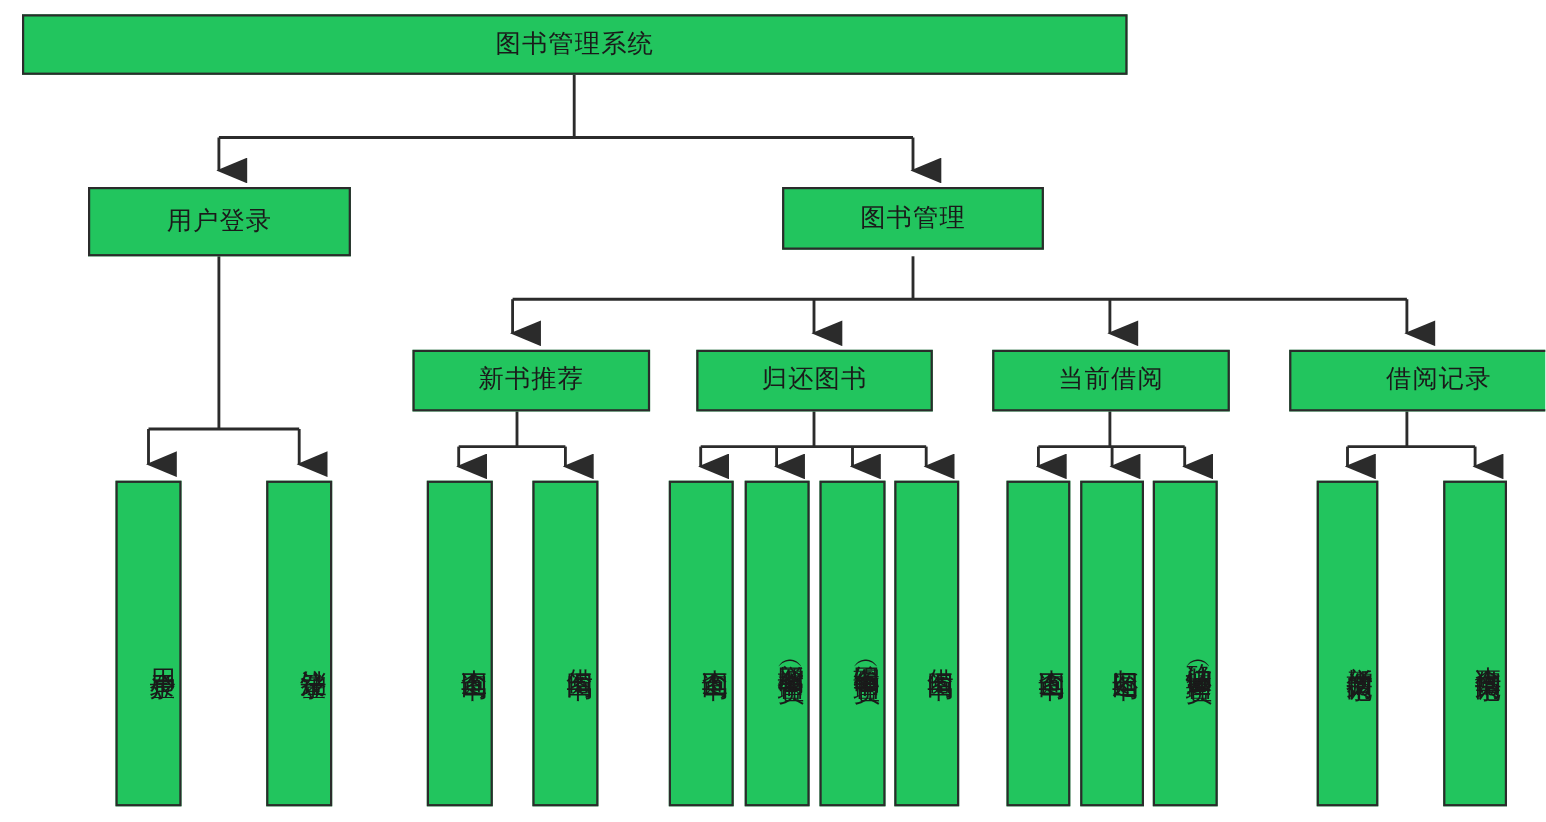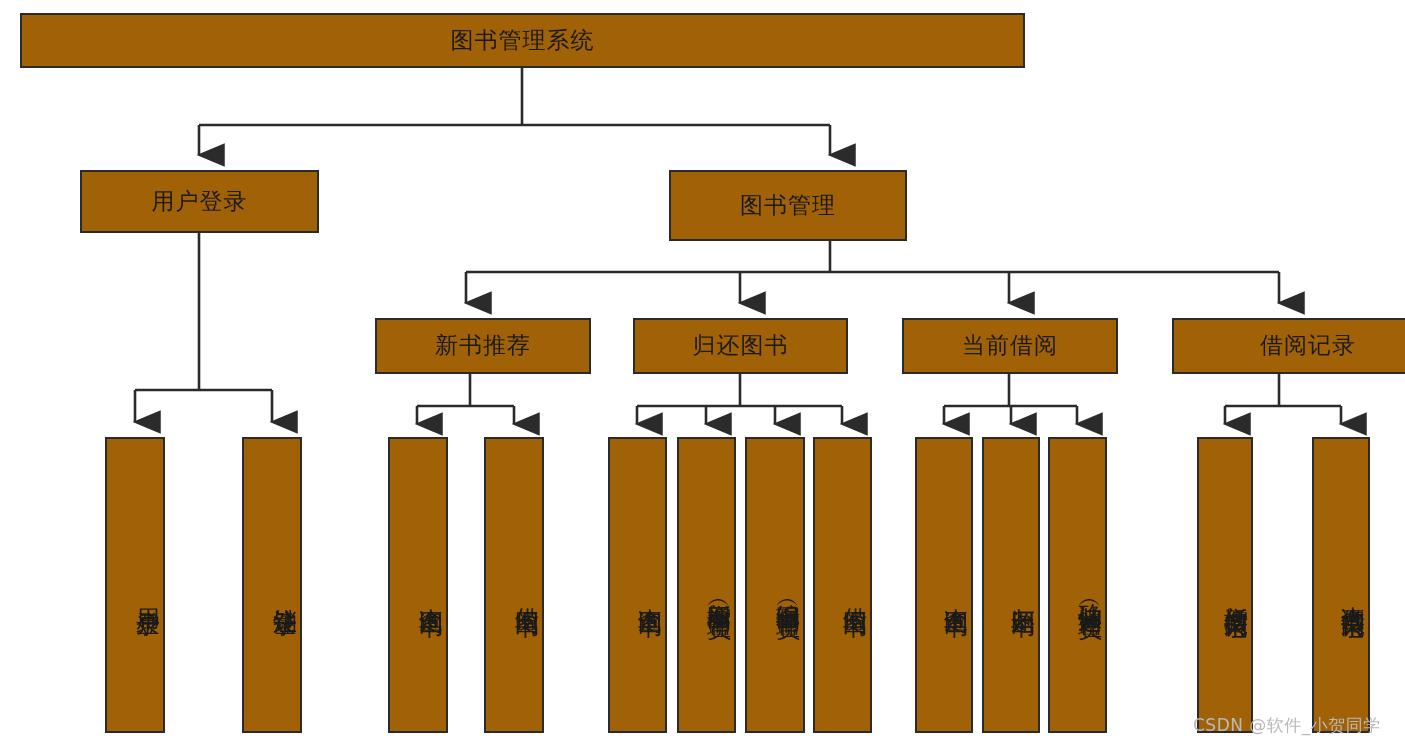--- a/index.html
+++ b/index.html
@@ -22,21 +22,21 @@
     left: 0;
     top: 0;
     width: 1405px;
     height: 747px;
     pointer-events: none;
   }
   .node {
     position: absolute;
     box-sizing: border-box;
     border: 2.5px solid #2b2b2b;
-    background: #a16207;
+    background: #22c55e;
     display: flex;
     align-items: center;
     justify-content: center;
     color: #1a1a1a;
   }
   .node.horiz {
     font-size: 23px;
     letter-spacing: 1px;
     line-height: 1.2;
   }
@@ -122,21 +122,21 @@
   </svg>
 
   <div class="node horiz node-root" id="root-node" style="left: 20px; top: 13px; width: 1005px; height: 55px;">
     <span class="node-label">图书管理系统</span>
   </div>
 
   <div id="level2-host">
       <div class="node horiz" style="left: 80px; top: 170px; width: 239px; height: 63px;">
         <span class="node-label">用户登录</span>
       </div>
-      <div class="node horiz" style="left: 669px; top: 170px; width: 238px; height: 71px; text-align: center;">
+      <div class="node horiz" style="left: 711px; top: 170px; width: 238px; height: 57px; text-align: center;">
         <span class="node-label">图书管理</span>
       </div>
     </div>
 
   <div id="level3-host">
       <div class="node horiz" style="left: 362px; top: 318px; width: 216px; height: 56px; margin-left: 13px;">
         <span class="node-label">新书推荐</span>
       </div>
       <div class="node horiz" style="left: 633px; top: 318px; width: 215px; height: 56px;">
         <span class="node-label">归还图书</span>
@@ -184,15 +184,14 @@
         <span class="node-label">确认归还（管理员）</span>
       </div>
       <div class="node vert" style="left: 1197px; top: 437px; width: 56px; height: 296px;">
         <span class="node-label">新增借阅记录</span>
       </div>
       <div class="node vert" style="left: 1312px; top: 437px; width: 58px; height: 296px;">
         <span class="node-label">查询借阅记录</span>
       </div>
     </div>
 
-  <div class="watermark" style="left: 1193px; top: 714px;">CSDN @软件_小贺同学</div>
 
 </div>
 
 </body></html>

